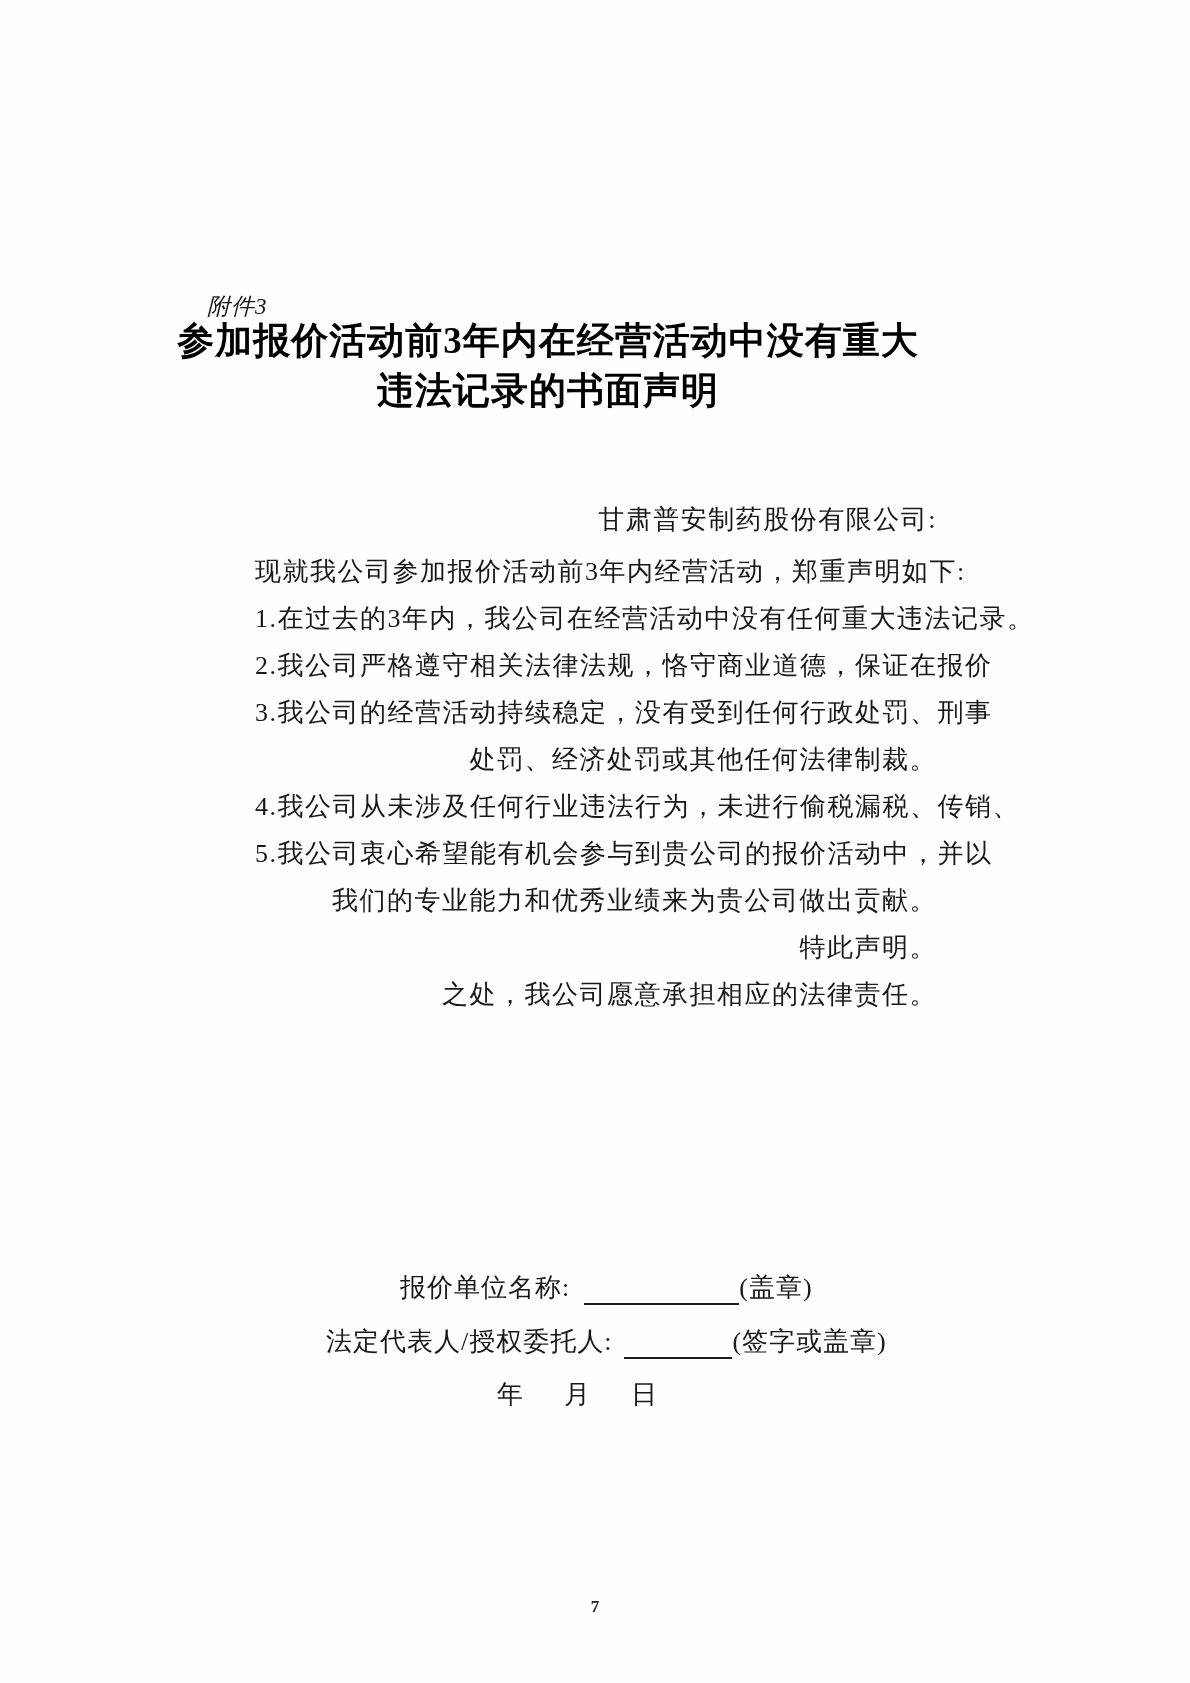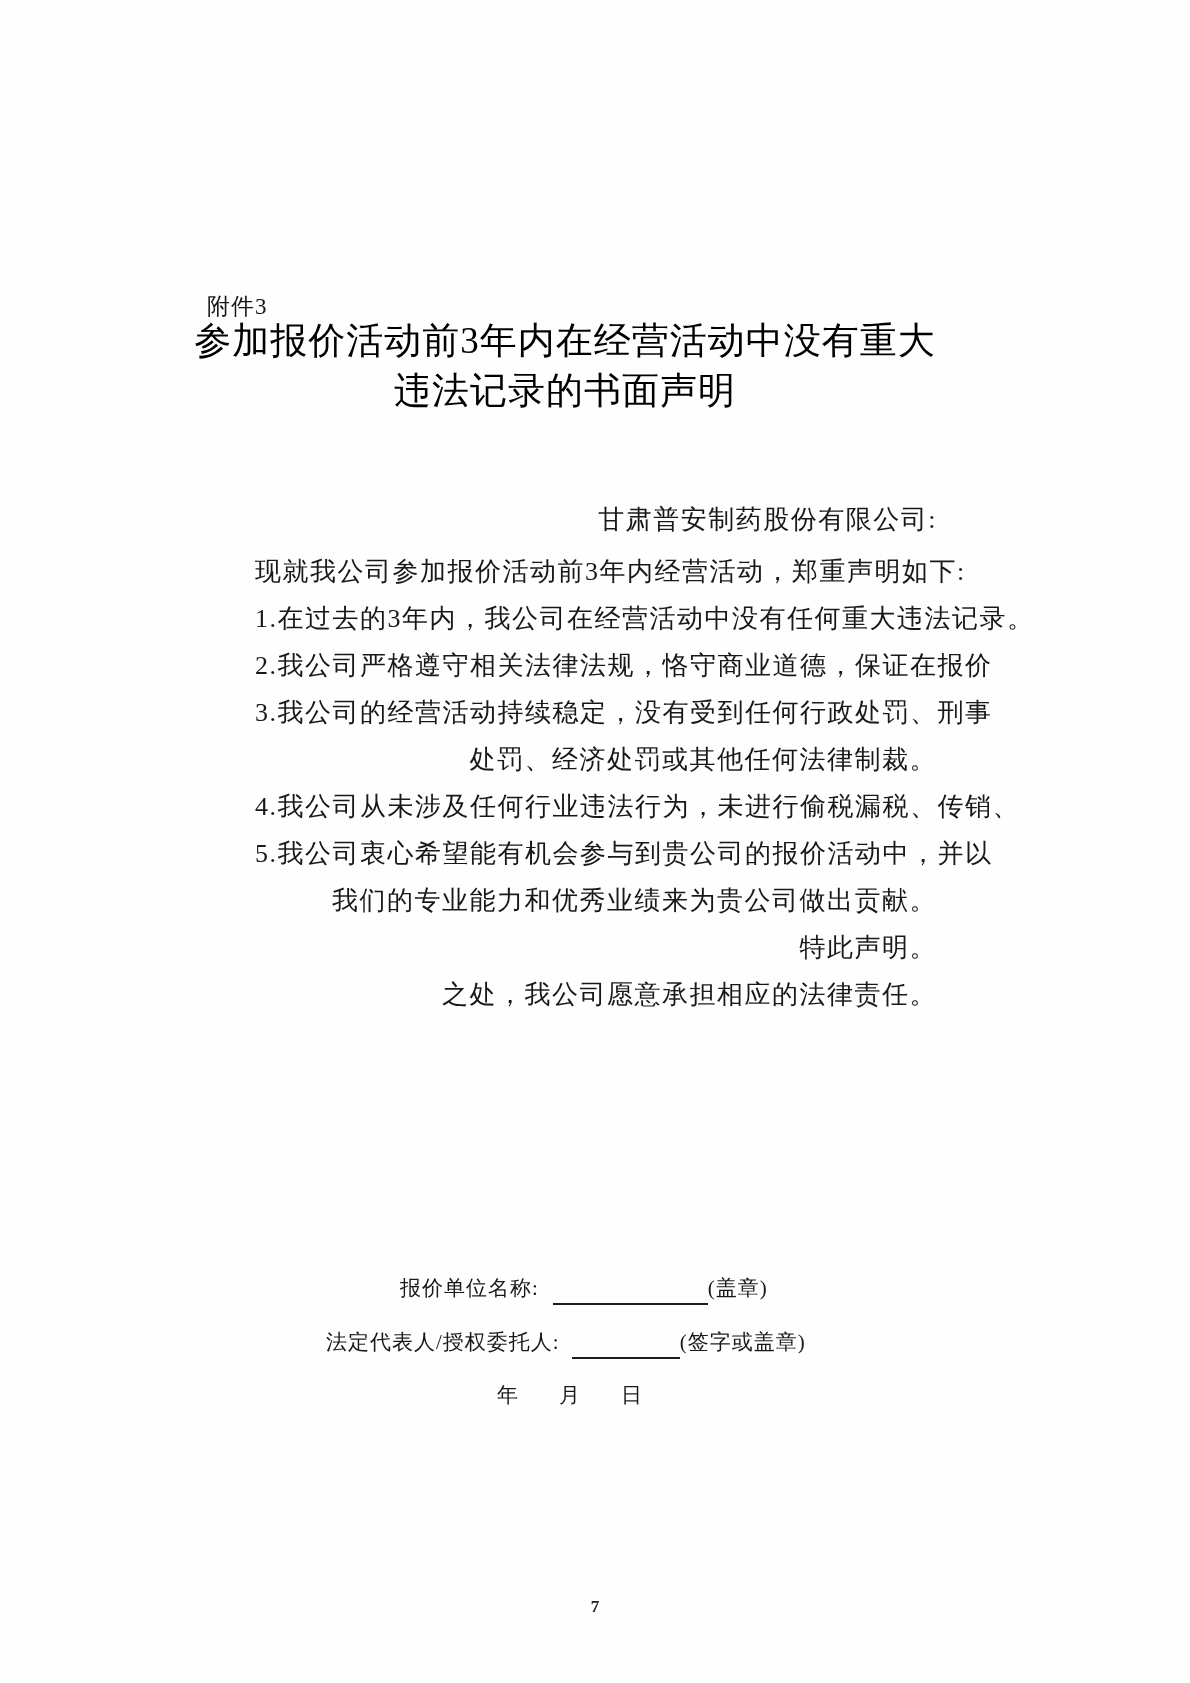--- a/index.html
+++ b/index.html
@@ -14,28 +14,29 @@
     font-family: "Liberation Serif", "DejaVu Serif", serif;
     overflow: hidden;
   }
   .attachment-label {
     position: absolute;
     left: 207px;
     top: 291px;
     font-size: 23px;
     letter-spacing: 1px;
     color: #161616;
+    font-style: italic;
   }
   .doc-title {
     position: absolute;
-    left: 100px;
+    left: 83px;
     top: 316px;
     width: 930px;
     text-align: center;
-    font-weight: normal;
+    font-weight: bold;
     color: #000;
     font-size: 37px;
     line-height: 50px;
     letter-spacing: 1px;
   }
   .body-block {
     position: absolute;
     left: 207px;
     top: 496px;
     width: 730px;
@@ -48,21 +49,21 @@
     line-height: 47px;
     white-space: nowrap;
     text-align: right;
   }
   .bline.first { margin-bottom: 5px; }
   .bline.ind { padding-left: 48px; font-family: Liberation Serif, serif; }
   .sig-block { position: absolute; left: 0; top: 0; width: 1190px; }
   .sig-line {
     position: absolute;
     white-space: nowrap;
-    font-size: 21px;
+    font-size: 26px;
     color: #181818;
     letter-spacing: 1px;
     line-height: 34px;
   }
   .sig-line-unit  { left: 400px; top: 1271px; }
   .sig-line-legal { left: 326px; top: 1325px; }
   .sig-underline {
     display: inline-block;
     border-bottom: 2px solid #1c1c1c;
     height: 30px;

